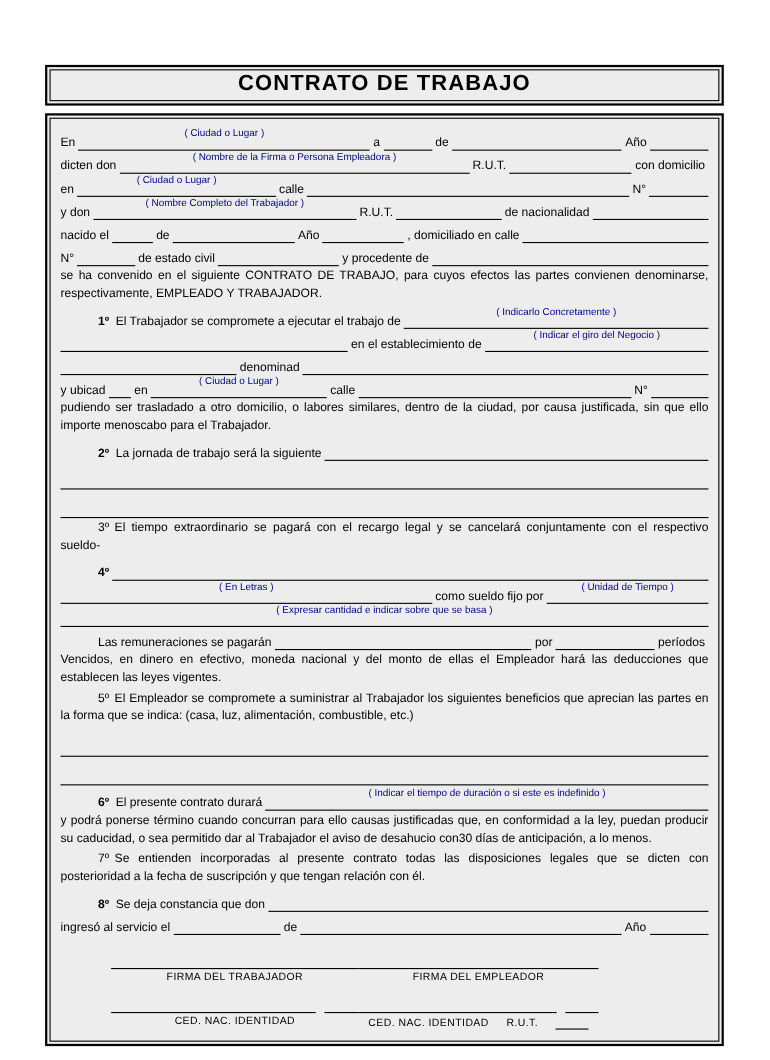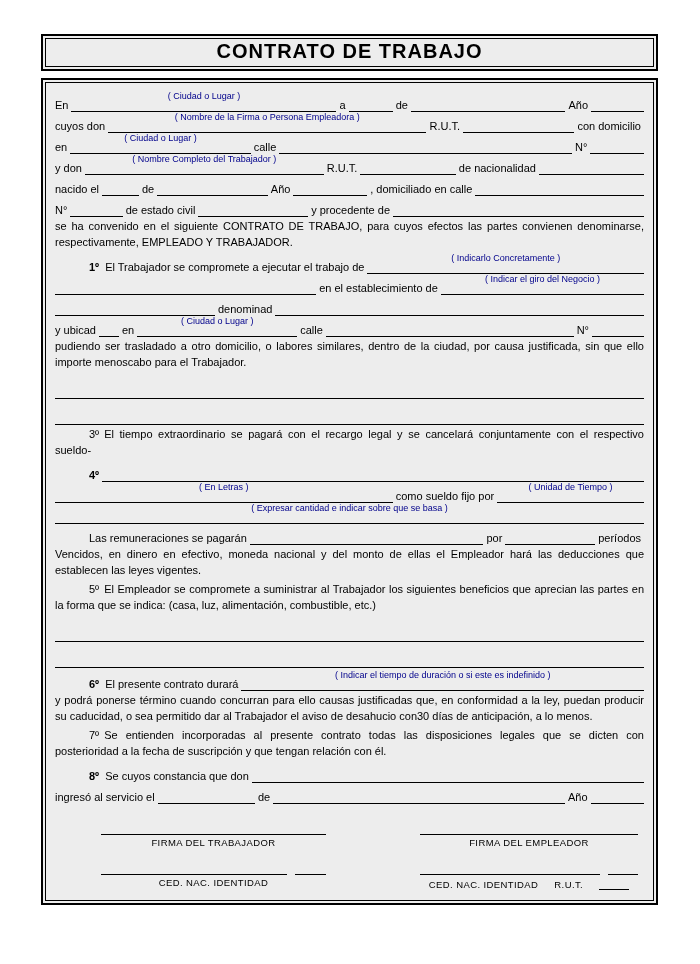--- a/index.html
+++ b/index.html
@@ -1,35 +1,35 @@
 <!DOCTYPE html>
 <html><head>
 <meta charset="utf-8">
 <style>
   html,body{margin:0;padding:0;width:700px;height:964px;background:#ffffff;overflow:hidden;}
   body{font-family:"Liberation Sans","DejaVu Sans",sans-serif;color:#000;}
-  .page{position:absolute;left:41px;top:34px;width:617px;}
+  .page{position:absolute;left:41px;top:59px;width:617px;}
   .dbox{border:2px solid #000;background:#EDEDED;padding:2px;box-sizing:border-box;}
   .dbox-in{border:1px solid #000;background:#EDEDED;box-sizing:border-box;}
   .title-box{margin-bottom:7px;}
   .title-in{text-align:center;font-weight:bold;font-size:20px;letter-spacing:1px;padding:1px 0 3px;}
   .main-in{padding:8px 9px 10px;}
   .row{display:flex;align-items:flex-end;height:21px;font-size:11px;}
   .row.sp{height:26px;}
   .ind{padding-left:34px;}
   .t{white-space:nowrap;margin:0 3px;line-height:13px;}
   .t.first{margin-left:0;}
   b.t{font-weight:bold;}
   .blank{border-bottom:1px solid #000;position:relative;min-width:12px;align-self:flex-end;}
   .hint{position:absolute;left:50%;bottom:10px;transform:translateX(-50%);
         font-size:9px;line-height:9px;color:#00008B;white-space:nowrap;font-style:normal;}
   .para{font-size:11px;line-height:16px;text-align:justify;margin:1px 0 3px;}
   .para.pind{text-indent:34px;}
   .para .num{font-weight:normal;margin-right:5px;}
-  .sigs{display:flex;justify-content:space-between;margin-top:18px;padding:0 6px 0 46px;}
+  .sigs{display:flex;margin-top:18px;padding:0 6px 0 46px;}
   .sigcol{width:225px;text-align:center;font-size:9.5px;}
   .sigcol.r{width:218px;}
   .sline{border-bottom:1px solid #000;height:12px;}
   .slabel{margin-top:2px;letter-spacing:0.4px;}
   .sline2{display:flex;margin-top:15px;height:12px;}
   .sline2 .seg{border-bottom:1px solid #000;}
   .seg.a{flex:3;}
   .seg.gap{flex:0 0 8px;border-bottom:none;}
   .seg.b{flex:0.5;}
   .rlabels{display:flex;justify-content:center;align-items:flex-end;gap:16px;margin-top:2px;}
@@ -56,21 +56,21 @@
           </span>
         <span class="t">a</span>
         <span class="blank" style="flex:0.5"></span>
         <span class="t">de</span>
         <span class="blank" style="flex:1.75"></span>
         <span class="t">Año</span>
         <span class="blank" style="flex:0.6"></span>
       </div>
 
       <div class="row">
-        <span class="t first">cuyos don</span>
+        <span class="t first">dicten don</span>
         <span class="blank" style="flex:3.0">
             <i class="hint">( Nombre de la Firma o Persona Empleadora )</i>
           </span>
         <span class="t">R.U.T.</span>
         <span class="blank" style="flex:1.05"></span>
         <span class="t">con domicilio</span>
       </div>
 
       <div class="row">
         <span class="t first">en</span>
@@ -143,20 +143,25 @@
             <i class="hint">( Ciudad o Lugar )</i>
           </span>
         <span class="t">calle</span>
         <span class="blank" style="flex:1"></span>
         <span class="t">N°</span>
         <span class="blank" style="flex:0 0 52px"></span>
       </div>
 
       <p class="para">pudiendo ser trasladado a otro domicilio, o labores similares, dentro de la ciudad, por causa justificada, sin que ello importe menoscabo para el Trabajador.</p>
 
+      <div class="row ind">
+        <b class="t first">2º</b>
+        <span class="t">La jornada de trabajo será la siguiente</span>
+        <span class="blank" style="flex:1"></span>
+      </div>
       <div class="row sp">
         <span class="blank" style="flex:1"></span>
       </div>
       <div class="row sp">
         <span class="blank" style="flex:1"></span>
       </div>
 
       <p class="para pind"><b class="num">3º</b><span>El tiempo extraordinario se pagará con el recargo legal y se cancelará conjuntamente con el respectivo sueldo-</span></p>
 
       <div class="row ind">
@@ -201,21 +206,21 @@
         <span class="blank" style="flex:1">
             <i class="hint">( Indicar el tiempo de duración o si este es indefinido )</i>
           </span>
       </div>
       <p class="para">y podrá ponerse término cuando concurran para ello causas justificadas que, en conformidad a la ley, puedan producir su caducidad, o sea permitido dar al Trabajador el aviso de desahucio con30 días de anticipación, a lo menos.</p>
 
       <p class="para pind"><b class="num">7º</b><span>Se entienden incorporadas al presente contrato todas las disposiciones legales que se dicten con posterioridad a la fecha de suscripción y que tengan relación con él.</span></p>
 
       <div class="row ind">
         <b class="t first">8º</b>
-        <span class="t">Se cuyos constancia que don</span>
+        <span class="t">Se deja constancia que don</span>
         <span class="blank" style="flex:1"></span>
       </div>
       <div class="row">
         <span class="t first">ingresó al servicio el</span>
         <span class="blank" style="flex:1.0"></span>
         <span class="t">de</span>
         <span class="blank" style="flex:3.0"></span>
         <span class="t">Año</span>
         <span class="blank" style="flex:0.55"></span>
       </div>

